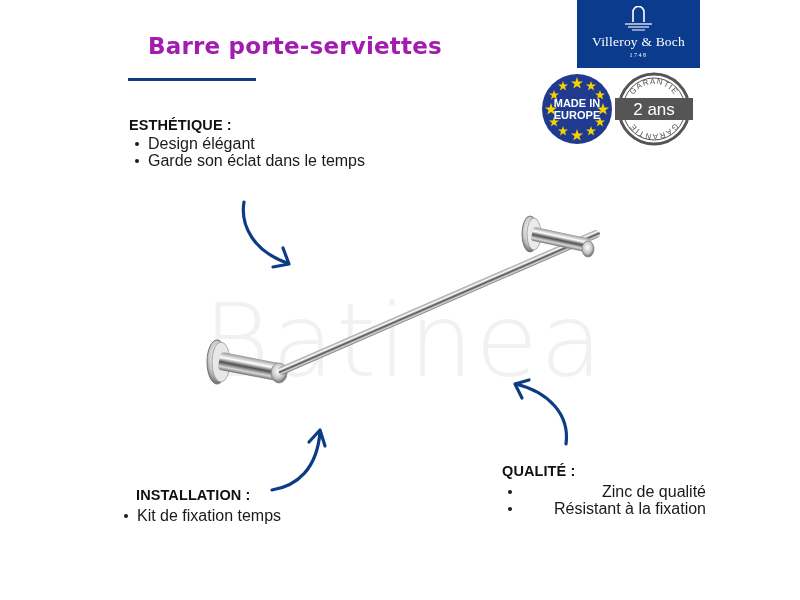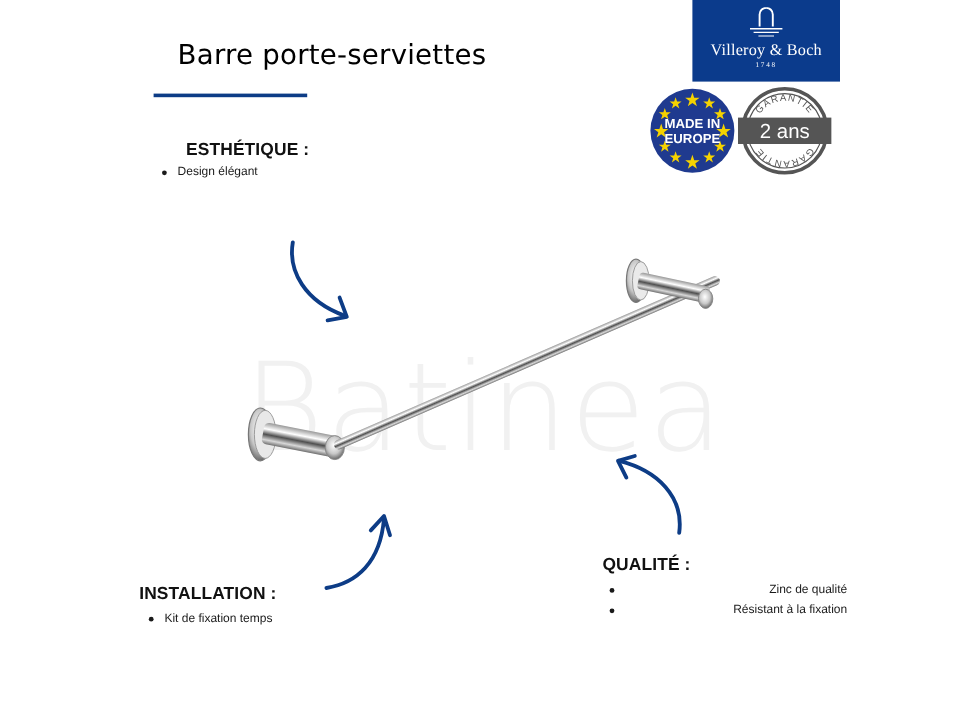--- a/index.html
+++ b/index.html
@@ -1,32 +1,32 @@
 <!DOCTYPE html>
 <html><head>
 <meta charset="utf-8">
 <style>
   html, body { margin:0; padding:0; background:#ffffff; }
   body { width:800px; height:600px; position:relative; overflow:hidden; font-family:"Liberation Sans", sans-serif; color:#111; }
   .abs { position:absolute; }
-  .title { left:148px; top:33px; font-size:23px; font-family:"DejaVu Sans", sans-serif; font-weight:400; color:#000000; letter-spacing:0.2px; }
+  .title { left:148px; top:33px; font-size:23px; font-family:"DejaVu Sans", sans-serif; font-weight:700; color:#a21caf; letter-spacing:0.2px; }
   .title-underline { left:128px; top:78px; width:128px; height:3px; background:#0d3c86; }
   .vb-logo { left:577px; top:0; width:123px; height:68px; background:#0b3b8c; color:#fff; text-align:center; }
   .vb-logo .mark { position:absolute; left:0; right:0; top:6px; height:26px; }
   .vb-logo .name { position:absolute; left:0; right:0; top:34px; font-family:"Liberation Serif", serif; font-size:13.5px; letter-spacing:0.2px; }
   .vb-logo .year { position:absolute; left:0; right:0; top:52px; font-family:"Liberation Serif", serif; font-size:6px; letter-spacing:1.5px; }
   .badge-eu { left:541px; top:73px; width:72px; height:72px; }
   .badge-gar { left:615px; top:71px; width:78px; height:76px; }
   .section-h { font-weight:bold; font-size:14.5px; color:#111; letter-spacing:0.1px; }
   ul.blist { list-style:none; margin:0; padding:0; }
-  ul.blist li { position:relative; padding-left:15px; font-size:10px; line-height:17px; color:#1a1a1a; }
+  ul.blist li { position:relative; padding-left:15px; font-size:16px; line-height:17px; color:#1a1a1a; }
   ul.blist li::before { content:""; position:absolute; left:2px; top:7px; width:4px; height:4px; background:#1a1a1a; border-radius:50%; }
-  .esth-h { left:129px; top:117px;margin-left:26px; }
+  .esth-h { left:129px; top:117px; }
   .esth-list { left:133px; top:135px; width:300px; }
-  .inst-h { left:116px; top:487px;text-align:right; }
+  .inst-h { left:136px; top:487px;text-align:right; }
   .inst-list { left:122px; top:507px; width:220px; }
   .qual-h { left:502px; top:463px; }
   .qual-list { left:506px; top:483px; width:200px;text-align:right; }
   .watermark { left:203px; top:290px; font-family:"DejaVu Sans", sans-serif; font-weight:200; font-size:102px; color:#f1f1f1; letter-spacing:2px; line-height:1; }
   .product { left:195px; top:205px; width:415px; height:190px; }
 </style>
 </head>
 <body>
 
 <div class="abs title">Barre porte-serviettes</div>
@@ -132,20 +132,21 @@
   <path d="M47 18 L58 6 L63 22" fill="none" stroke="#0d3c86" stroke-width="3.2" stroke-linecap="round" stroke-linejoin="round"></path>
 </svg>
 <svg class="abs" style="left:508px;top:374px" width="70" height="75" viewBox="0 0 70 75">
   <path d="M58 70 C62 40 40 18 8 10" fill="none" stroke="#0d3c86" stroke-width="3.2" stroke-linecap="round"></path>
   <path d="M21 6 L7 10 L14 24" fill="none" stroke="#0d3c86" stroke-width="3.2" stroke-linecap="round" stroke-linejoin="round"></path>
 </svg>
 
 <div class="abs section-h esth-h">ESTHÉTIQUE :</div>
 <ul class="abs blist esth-list">
   <li>Design élégant</li>
+  <li>Garde son éclat dans le temps</li>
 </ul>
 
 <div class="abs section-h inst-h">INSTALLATION :</div>
 <ul class="abs blist inst-list">
   <li>Kit de fixation temps</li>
 </ul>
 
 <div class="abs section-h qual-h">QUALITÉ :</div>
 <ul class="abs blist qual-list">
   <li>Zinc de qualité</li>

